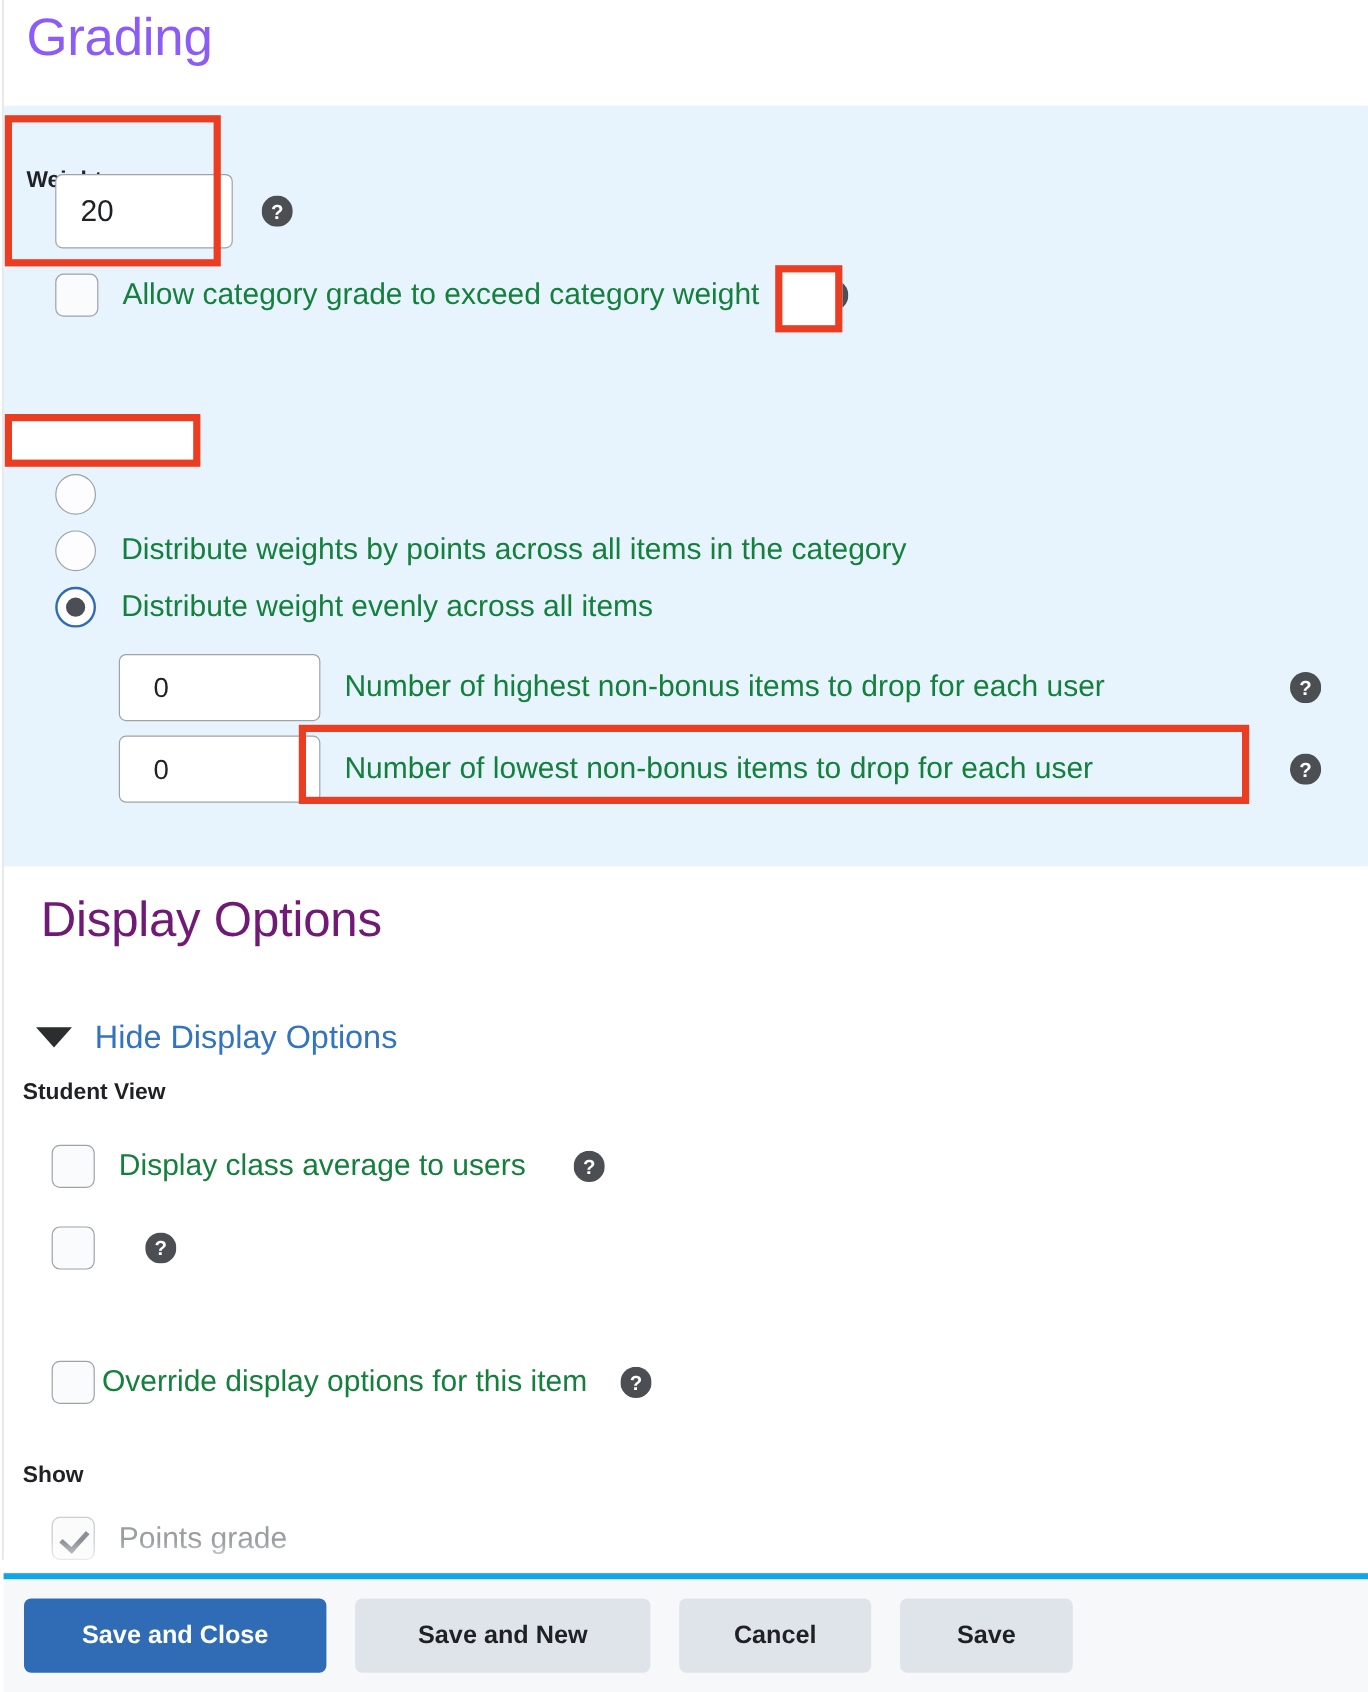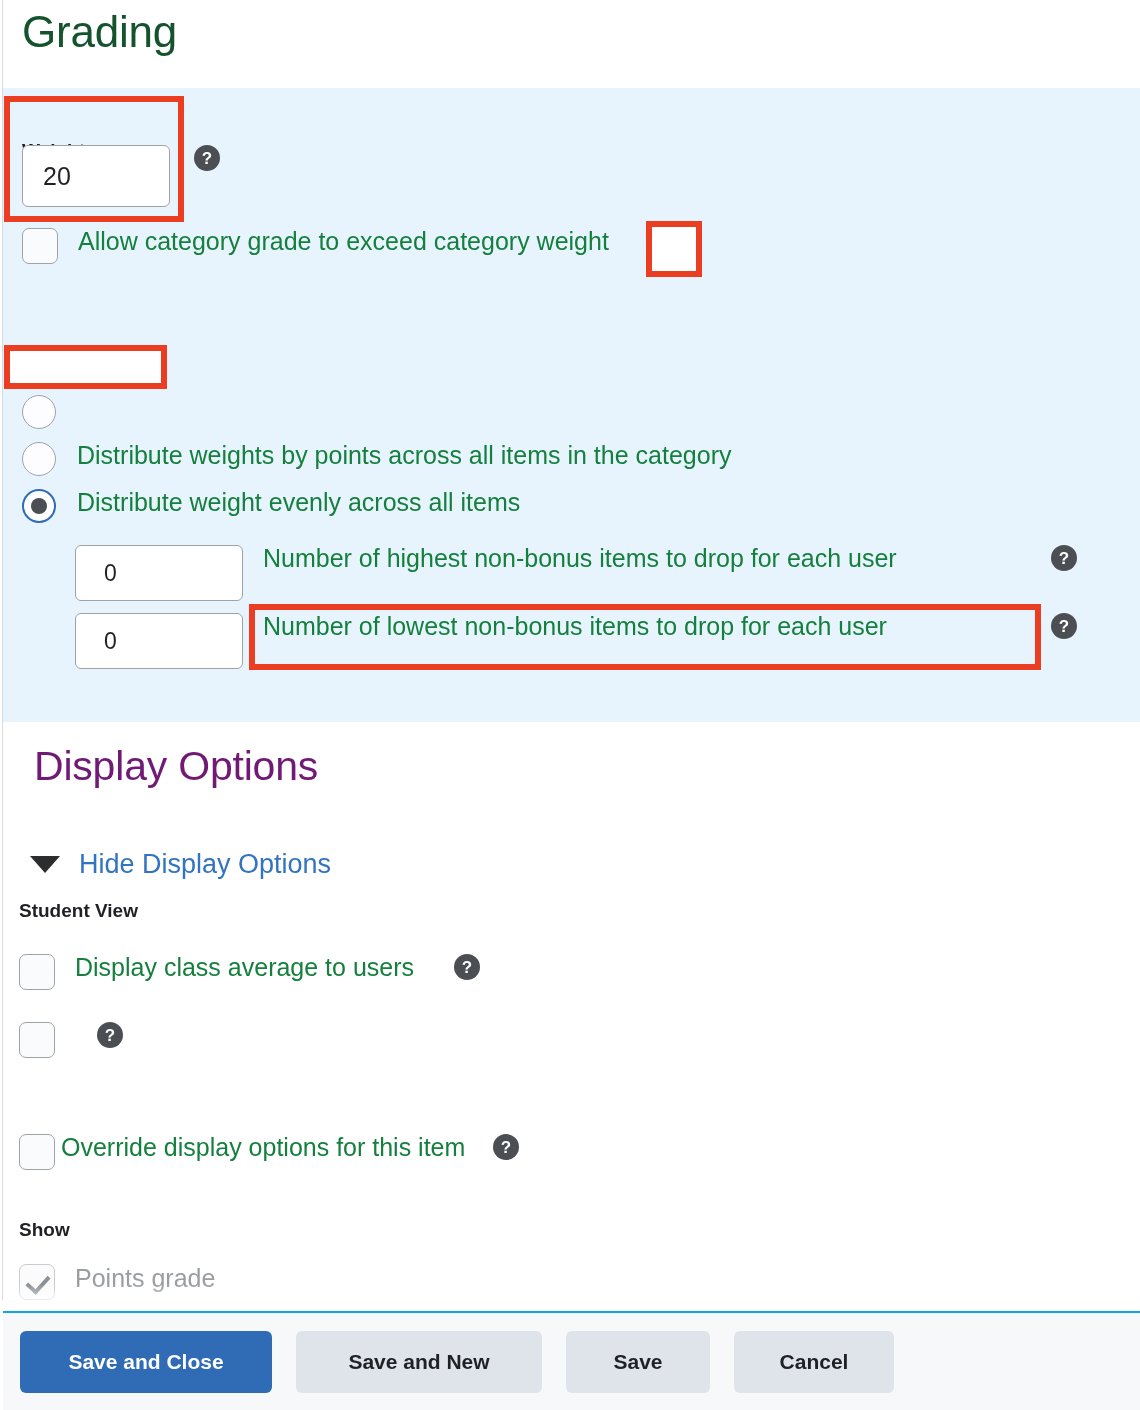--- a/index.html
+++ b/index.html
@@ -31,21 +31,21 @@
     left: 0; top: 0;
     width: 1140px;
   }
 
   
   h1.section-title {
     font-family: "Liberation Sans", sans-serif;
     font-weight: 400;
     font-size: 44px;
     line-height: 1.1;
-    color: #14532d;
+    color: #8b5cf6;
     margin: 0;
     padding: 8px 16px 0 22px;
     letter-spacing: -0.2px;
   }
 
   
   .grading-panel {
     position: absolute;
     left: 3px;
     top: 88px;
@@ -138,21 +138,22 @@
     position: absolute;
     left: 50%; top: 50%;
     transform: translate(-50%,-50%);
     width: 16px; height: 16px;
     border-radius: 50%;
     background: #4b4f53;
   }
 
   .row {
     display: flex;
-    align-items: flex-start;
+    align-items: center;
+    margin-left: 24px;
   }
 
   .opt-label {
     font-size: 25px;
     color: #15803d;
     line-height: 1.1;
     white-space: nowrap;
   }
 
   
@@ -207,21 +208,21 @@
   }
 
   
   .action-bar {
     position: absolute;
     left: 3px;
     top: 1311px;
     width: 1137px;
     height: 99px;
     background: #f7f8fa;
-    border-top: 2px solid #0ea5e9;
+    border-top: 5px solid #0ea5e9;
     display: flex;
     align-items: center;
     padding-left: 17px;
     gap: 24px;
     box-sizing: border-box;
   }
   .btn {
     box-sizing: border-box;
     height: 62px;
     border: none;
@@ -379,22 +380,22 @@
   <div class="row" style="position:absolute; left:19px; top:1325px; gap:20px; opacity:0.22;">
     <div class="cbx"></div>
     <div class="dim-label">Weighted grade</div>
   </div>
 
   <div class="fade-mask"></div>
 
   <div class="action-bar">
     <button class="btn btn-primary">Save and Close</button>
     <button class="btn btn-secondary btn-save-new">Save and New</button>
+    <button class="btn btn-secondary btn-cancel">Cancel</button>
     <button class="btn btn-secondary btn-save">Save</button>
-    <button class="btn btn-secondary btn-cancel">Cancel</button>
   </div>
 
   <div class="anno" style="left:4px;  top:96px;  width:180px; height:126px;"></div>
   <div class="anno" style="left:646px; top:221px; width:56px;  height:56px;  background:#ffffff;"></div>
   <div class="anno" style="left:4px;  top:345px; width:163px; height:44px;  background:#ffffff;"></div>
   <div class="anno" style="left:249px; top:604px; width:792px; height:66px;"></div>
 
 </div>
 
 </body></html>

